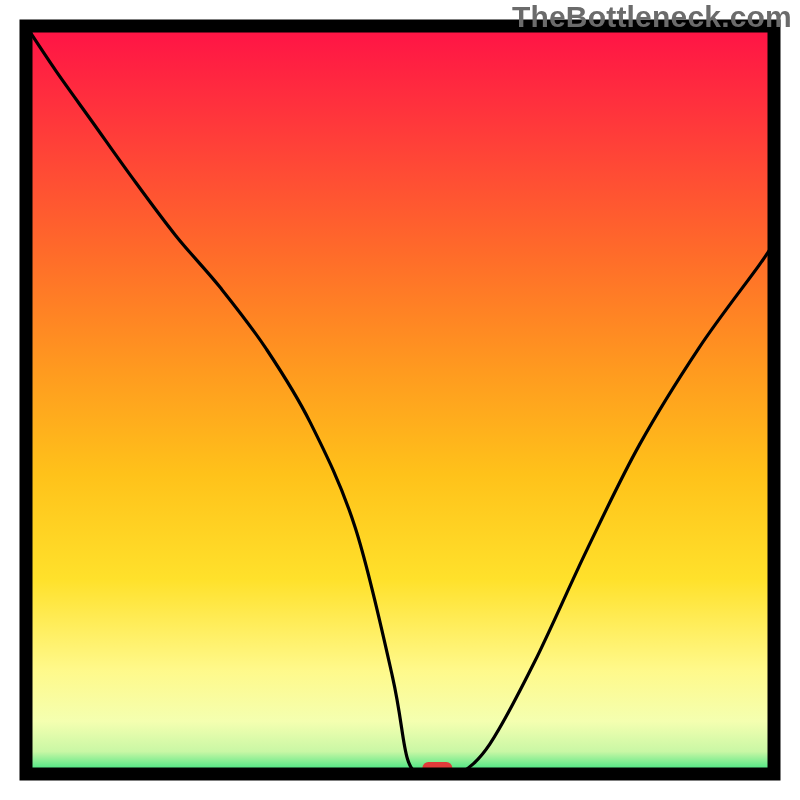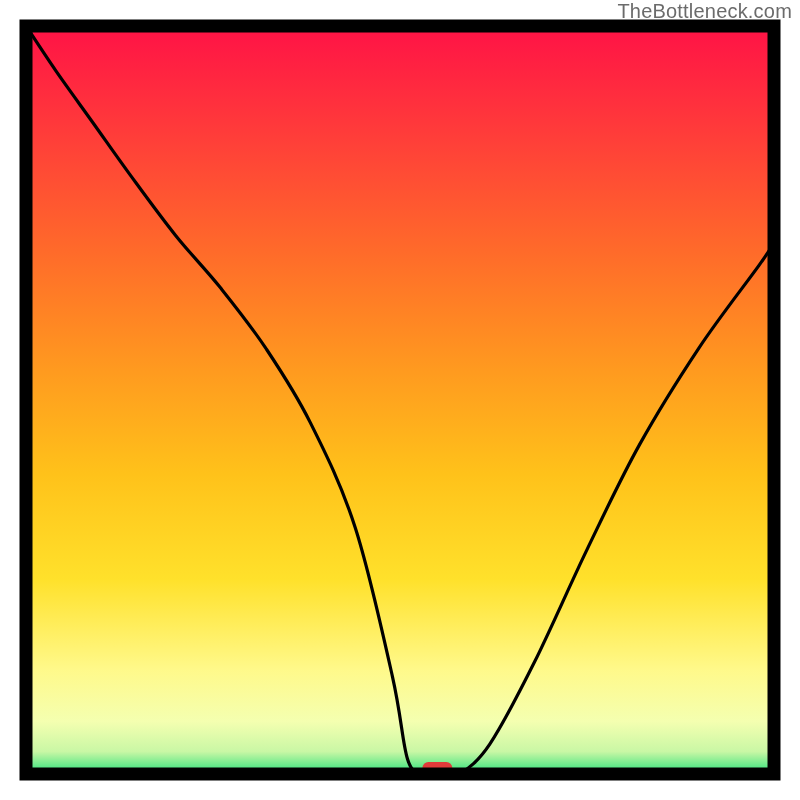--- a/index.html
+++ b/index.html
@@ -13,22 +13,22 @@
   }
   .container {
     position: relative;
     width: 800px;
     height: 800px;
   }
   .watermark {
     position: absolute;
     top: 0;
     right: 8px;
-    font-size: 20px;
-    font-weight: 400;
+    font-size: 30px;
+    font-weight: 700;
     color: #6b6b6b;
     letter-spacing: 0.2px;
     z-index: 50;
   }
   svg.chart {
     position: absolute;
     left: 0;
     top: 0;
   }
 </style>

